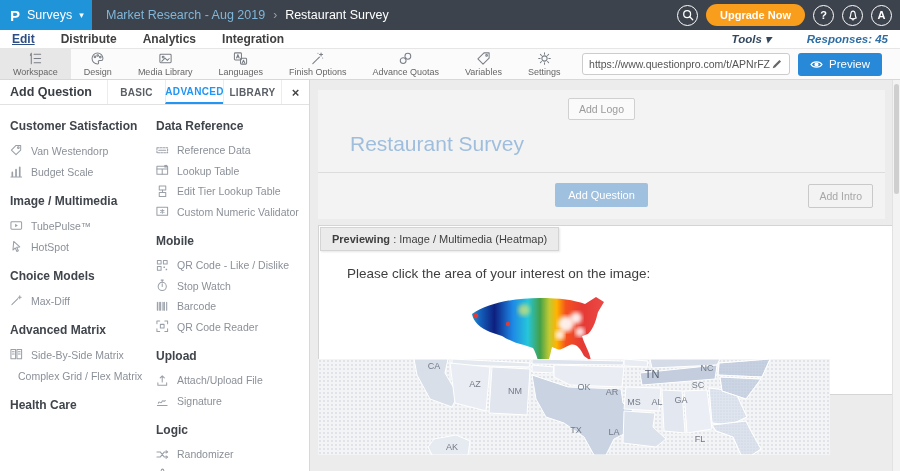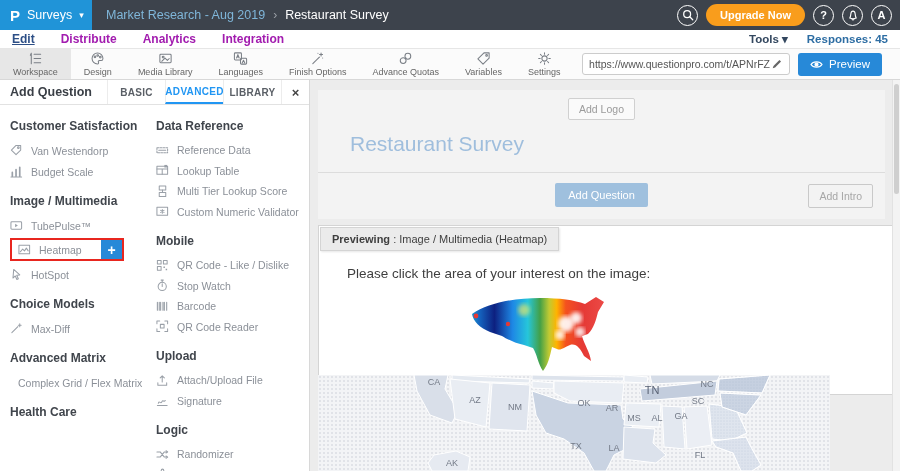--- a/index.html
+++ b/index.html
@@ -14,23 +14,23 @@
   .breadcrumb { display:flex; align-items:center; gap:8px; margin-left:14px; font-size:12.5px; }
   .bc-parent { color:#7fb6d9; cursor:pointer; }
   .bc-sep { color:#9aa0a6; font-size:12px; }
   .bc-current { color:#fff; }
   .topbar-right { margin-left:auto; display:flex; align-items:center; gap:8px; padding-right:8px; }
   .circ-btn { width:21px; height:21px; border:1.5px solid #fff; border-radius:50%; color:#fff; display:flex; align-items:center; justify-content:center; font-size:11px; font-weight:bold; background:transparent; cursor:pointer; }
   .upgrade-btn { background:#f99d1c; color:#fff; font-size:11px; font-weight:bold; border:none; border-radius:12px; padding:5px 14px; cursor:pointer; }
 
   
   .subnav { height:19px; background:#fff; display:flex; align-items:center; padding:0 12px; border-bottom:1px solid #e6e6e6; }
-  .subnav-tab { font-size:12px; font-weight:bold; color:#a21caf; margin-right:26px; cursor:pointer; text-decoration:none; }
+  .subnav-tab { font-size:12px; font-weight:bold; color:#404040; margin-right:26px; cursor:pointer; text-decoration:none; }
   .subnav-tab.active { color:#2d4f86; text-decoration:underline; }
-  .subnav-right { margin-left:auto; display:flex; align-items:center; gap:19px; }
+  .subnav-right { margin-left:auto; display:flex; align-items:center; gap:36px;font-style:italic; }
   .tools-label { font-size:11.5px; font-weight:bold; color:#33475f; cursor:pointer; }
   .responses-label { font-size:11.5px; font-weight:bold; color:#2d6da3;text-align:right; }
 
   
   .toolbar { height:31px; background:#fbfbfb; border-bottom:1px solid #d8d8d8; display:flex; align-items:stretch; }
   .tb-item { display:flex; flex-direction:column; align-items:center; justify-content:center; padding:0 13px; gap:1px; cursor:pointer; }
   .tb-item.active { background:#e7e7e7; }
   .tb-label { font-size:9px; color:#666; white-space:nowrap; }
   .tb-right { margin-left:auto; display:flex; align-items:center; gap:8px; padding-right:18px; }
   .url-wrap { display:flex; align-items:center; background:#fff; border:1px solid #ccc; border-radius:3px; height:22px; padding:0 6px; }
@@ -67,21 +67,21 @@
   .title-row { padding:12px 0 16px 32px; border-bottom:1px solid #dcdcdc; }
   .survey-title { color:#9fbedd; font-size:21px; font-weight:400; }
   .btn-row { position:relative; padding:10px 0 12px; display:flex; justify-content:center; }
   .add-q-btn { background:#9fc0de; color:#fff; border:none; font-size:11px; padding:6px 13px; border-radius:2px; cursor:pointer; }
   .add-intro-btn { position:absolute; right:12px; top:11px; border:1px solid #c9c9c9; color:#a7a7a7; background:transparent; font-size:10.5px; padding:5px 10px; border-radius:2px; cursor:pointer; }
   .preview-card { margin:6px 3px 0 8px; background:#fff; border:1px solid #d4d4d4; height:170px; position:relative; }
   .card-tab { display:inline-block; background:#ebebeb; border:1px solid #d4d4d4; padding:5px 11px; font-size:11px; color:#3f3f3f; box-shadow:1px 1px 2px rgba(0,0,0,.10); margin:1px 0 0 1px; }
   .card-tab .tabp { font-weight:bold; }
   .q-text { margin:15px 0 0 28px; font-size:13.5px; color:#3f3f3f; }
   .heatmap-wrap { margin:9px 0 0 145px; width:152px; height:86px; }
-  .map-strip { position:absolute; left:8px; bottom:0; width:512px; height:96px; background-color:#f3f4f6; background-image:radial-gradient(#e1e3e8 0.8px, transparent 0.8px); background-size:4px 4px; }
+  .map-strip { position:absolute; left:8px; bottom:16px; width:512px; height:96px; background-color:#f3f4f6; background-image:radial-gradient(#e1e3e8 0.8px, transparent 0.8px); background-size:4px 4px; }
   .map-label { font-size:9px; fill:#737a87; text-anchor:middle; font-family:"Liberation Sans", sans-serif; }
   .map-label.big { font-size:11px; fill:#5a6375; }
   .main-scrollbar { position:absolute; right:0; top:0; bottom:0; width:8px; background:#f3f3f3; border-left:1px solid #e2e2e2; }
   .main-scroll-thumb { position:absolute; top:4px; right:1px; width:5px; height:110px; background:#cfcfcf; border-radius:3px; cursor:pointer; }
 </style>
 </head>
 <body>
 
 <div class="topbar">
   <div class="logo-box">
@@ -243,49 +243,47 @@
         </div>
         <div class="pgroup">
           <div class="pgroup-header">Image / Multimedia</div>
           <div class="qitem">
             <svg width="13" height="13" viewBox="0 0 14 14" class="ic">
                 <rect x="1" y="3" width="11.5" height="8" rx="1"></rect>
                 <path d="M5.5 5 L8.5 7 L5.5 9 Z" fill="#9aa0a8" stroke="none"></path>
               </svg>
             <span class="qlabel">TubePulse™</span>
           </div>
-          <div class="heat-box">
-            <div class="heat-main">
-              <svg width="13" height="13" viewBox="0 0 14 14" class="ic">
-                  <rect x="1" y="2.5" width="11.5" height="9"></rect>
-                  <path d="M2.5 9.5 L5 6.5 L7 8.5 L9 5.5 L11 8.5"></path>
-                </svg>
-              <span class="qlabel">Heatmap</span>
-            </div>
-            <div class="heat-plus">+</div>
-          </div>
           <div class="qitem">
             <svg width="13" height="13" viewBox="0 0 14 14" class="ic">
                 <path d="M4 1.5 L10.5 7.5 L7.2 7.8 L9 11.5 L7.4 12.3 L5.7 8.6 L3.2 10.8 Z"></path>
               </svg>
             <span class="qlabel">HotSpot</span>
           </div>
         </div>
         <div class="pgroup">
           <div class="pgroup-header">Choice Models</div>
           <div class="qitem">
             <svg width="13" height="13" viewBox="0 0 14 14" class="ic">
                 <path d="M2 11.5 L8.5 5"></path>
                 <path d="M10.5 2 V5 M9 3.5 H12"></path>
               </svg>
             <span class="qlabel">Max-Diff</span>
           </div>
         </div>
         <div class="pgroup">
           <div class="pgroup-header">Advanced Matrix</div>
+          <div class="qitem">
+            <svg width="13" height="13" viewBox="0 0 14 14" class="ic">
+                <rect x="1" y="1.5" width="5" height="10"></rect>
+                <rect x="7.5" y="1.5" width="5" height="10"></rect>
+                <path d="M2.5 4 H4.5 M9 4 H11 M2.5 6.5 H4.5 M9 6.5 H11"></path>
+              </svg>
+            <span class="qlabel">Side-By-Side Matrix</span>
+          </div>
           <div class="qitem">
             <svg width="13" height="13" viewBox="0 0 14 14" class="ic">
                 <rect x="1" y="2" width="11.5" height="9"></rect>
                 <path d="M1 5 H12.5 M5 2 V11 M8.7 2 V11"></path>
               </svg>
             <span class="qlabel">Complex Grid / Flex Matrix</span>
           </div>
         </div>
         <div class="pgroup">
           <div class="pgroup-header">Health Care</div>
@@ -310,21 +308,21 @@
                 <rect x="9" y="1" width="3" height="2.8" fill="#9aa0a8" stroke="none"></rect>
               </svg>
             <span class="qlabel">Lookup Table</span>
           </div>
           <div class="qitem">
             <svg width="13" height="13" viewBox="0 0 14 14" class="ic">
                 <rect x="3.5" y="1" width="7" height="4.5"></rect>
                 <rect x="3.5" y="8" width="7" height="4.5"></rect>
                 <path d="M7 5.5 V8"></path>
               </svg>
-            <span class="qlabel">Multi Tier Lookup Score</span>
+            <span class="qlabel">Edit Tier Lookup Table</span>
           </div>
           <div class="qitem">
             <svg width="13" height="13" viewBox="0 0 14 14" class="ic">
                 <rect x="1" y="2.5" width="11.5" height="8.5"></rect>
                 <path d="M6.8 4.8 V9 M5 5.8 L8.6 8 M8.6 5.8 L5 8"></path>
               </svg>
             <span class="qlabel">Custom Numeric Validator</span>
           </div>
         </div>
         <div class="pgroup">

